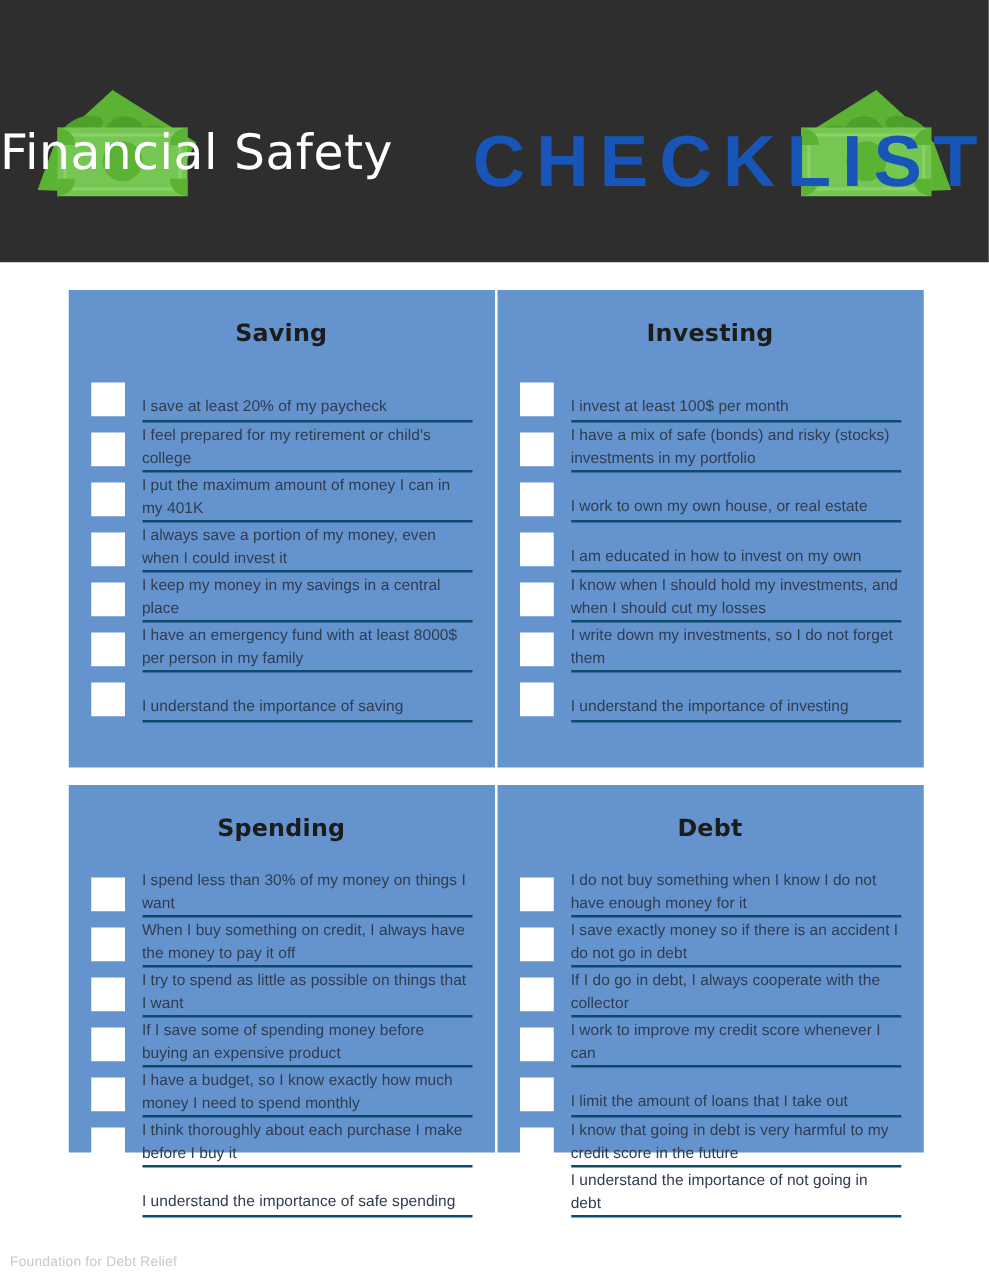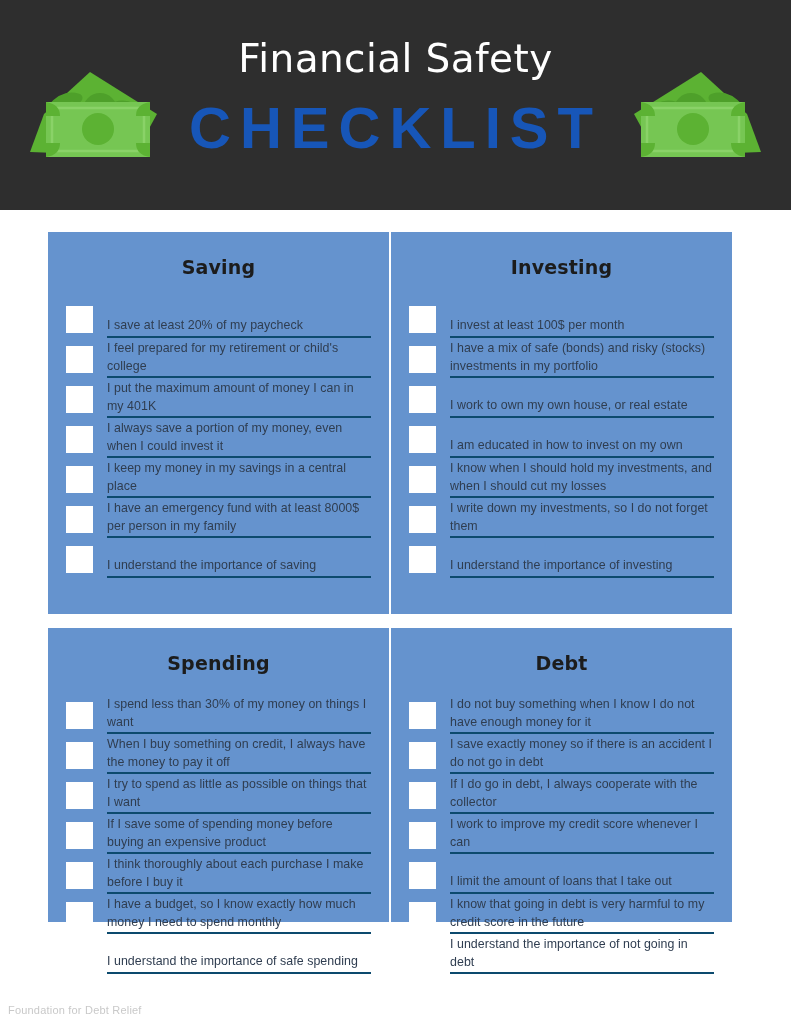--- a/index.html
+++ b/index.html
@@ -23,23 +23,23 @@
     background: #2e2e2e;
     overflow: hidden;
   }
   .header-titles {
     position: absolute;
     left: 0;
     top: 0;
     width: 791px;
     height: 210px;
     display: flex;
-    flex-direction: column;
+    flex-direction: row;
     align-items: center;
-    justify-content: flex-start;
+    justify-content: space-between;
     padding-top: 36px;
     box-sizing: border-box;
     pointer-events: none;
   }
   .title-main {
     color: #ffffff;
     font-size: 39px;
     font-weight: 400;
     letter-spacing: 0.4px;
     line-height: 46px;
@@ -74,20 +74,21 @@
     background: #ffffff;
   }
   .grid {
     position: absolute;
     left: 48px;
     top: 22px;
     width: 697px;
     display: flex;
     flex-wrap: wrap;
     gap: 14px 2px;
+    justify-content: center;
   }
   .card {
     width: 341px;
     background: #6593ce;
     box-sizing: border-box;
     padding: 18px 18px 16px 18px;
     position: relative;
   }
   .card-saving, .card-investing { height: 382px; }
   .card-spending, .card-debt     { height: 294px; }
@@ -311,27 +312,27 @@
         </div>
         <div class="item">
           <span class="checkbox"></span>
           <span class="item-text-wrap">
             <span class="item-text">If I save some of spending money before buying an expensive product</span>
           </span>
         </div>
         <div class="item">
           <span class="checkbox"></span>
           <span class="item-text-wrap">
+            <span class="item-text">I have a budget, so I know exactly how much money I need to spend monthly</span>
+          </span>
+        </div>
+        <div class="item">
+          <span class="checkbox"></span>
+          <span class="item-text-wrap">
             <span class="item-text">I think thoroughly about each purchase I make before I buy it</span>
-          </span>
-        </div>
-        <div class="item">
-          <span class="checkbox"></span>
-          <span class="item-text-wrap">
-            <span class="item-text">I have a budget, so I know exactly how much money I need to spend monthly</span>
           </span>
         </div>
         <div class="item">
           <span class="checkbox"></span>
           <span class="item-text-wrap">
             <span class="item-text">I understand the importance of safe spending</span>
           </span>
         </div>
       </div>
     </section>

